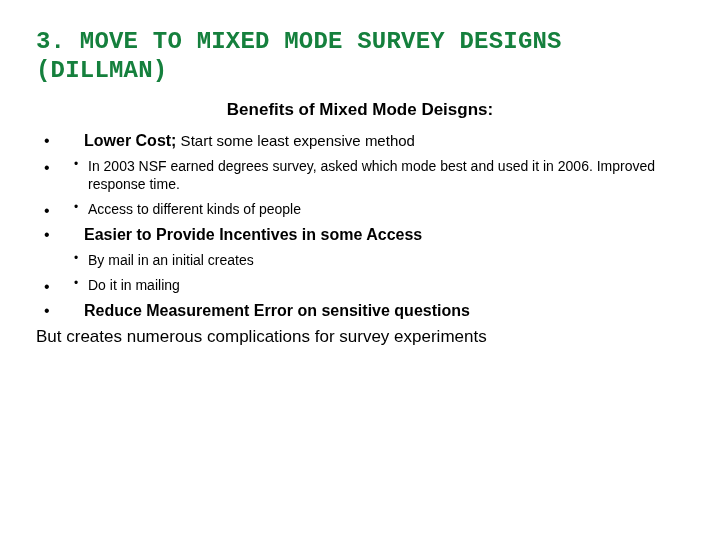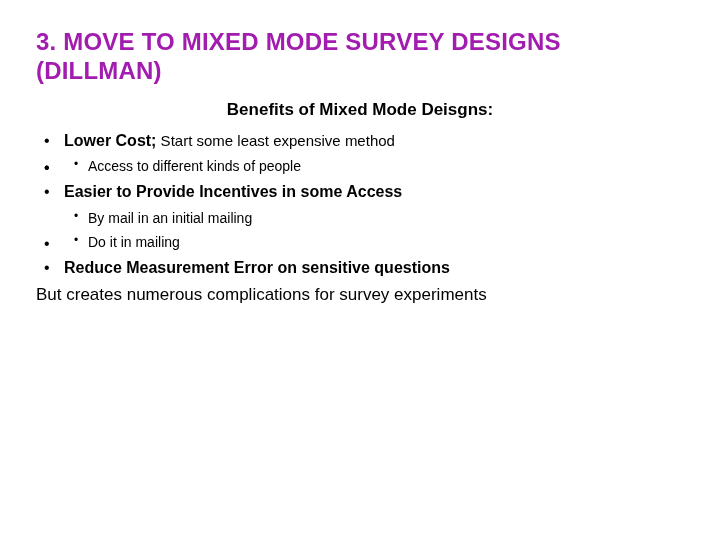--- a/index.html
+++ b/index.html
@@ -6,26 +6,27 @@
   body {
     width: 720px;
     height: 540px;
     background: #fff;
     font-family: Arial, Helvetica, sans-serif;
     color: #000;
     padding: 28px 36px 20px 36px;
     overflow: hidden;
   }
   .title {
-    color: #a21caf;
+    color: #15803d;
     font-weight: 900;
     font-size: 24px;
     line-height: 1.2;
     margin-bottom: 14px;
     letter-spacing: 0.2px;
+    font-family: Liberation Mono, monospace;
   }
   .subtitle {
     font-weight: 700;
     font-size: 17px;
     margin-bottom: 10px;
     text-align: center;
   }
   ul.outer {
     list-style: none;
     padding-left: 0;
@@ -39,20 +40,21 @@
   }
   ul.outer > li::before {
     content: "•";
     position: absolute;
     left: 8px;
     top: 0;
     font-size: 16px;
   }
   ul.outer > li .bold {
     font-weight: 700;
+    margin-left: 20px;
   }
   ul.inner {
     list-style: none;
     padding-left: 0;
     margin-top: 6px;
     margin-bottom: 4px;
   }
   ul.inner > li {
     position: relative;
     padding-left: 24px;
@@ -81,30 +83,33 @@
 <body>
 
 <div class="title">3. MOVE TO MIXED MODE SURVEY DESIGNS (DILLMAN)</div>
 <div class="subtitle">Benefits of Mixed Mode Deisgns:</div>
 
 <ul class="outer">
   <li>
     <span class="bold">Lower Cost;</span><span class="detail"> Start some least expensive method</span>
   </li>
   <li>
+    <ul class="inner">
+      <li>In 2003 NSF earned degrees survey, asked which mode best and used it in 2006. Improved response time.</li>
+    </ul>
   </li>
   <li>
     <ul class="inner">
       <li>Access to different kinds of people</li>
     </ul>
   </li>
   <li>
     <span class="bold">Easier to Provide Incentives in some Access</span>
     <ul class="inner">
-      <li>By mail in an initial mailing</li>
+      <li>By mail in an initial creates</li>
     </ul>
   </li>
   <li>
     <ul class="inner">
       <li>Do it in mailing</li>
     </ul>
   </li>
   <li>
     <span class="bold">Reduce Measurement Error on sensitive questions</span>
   </li>

